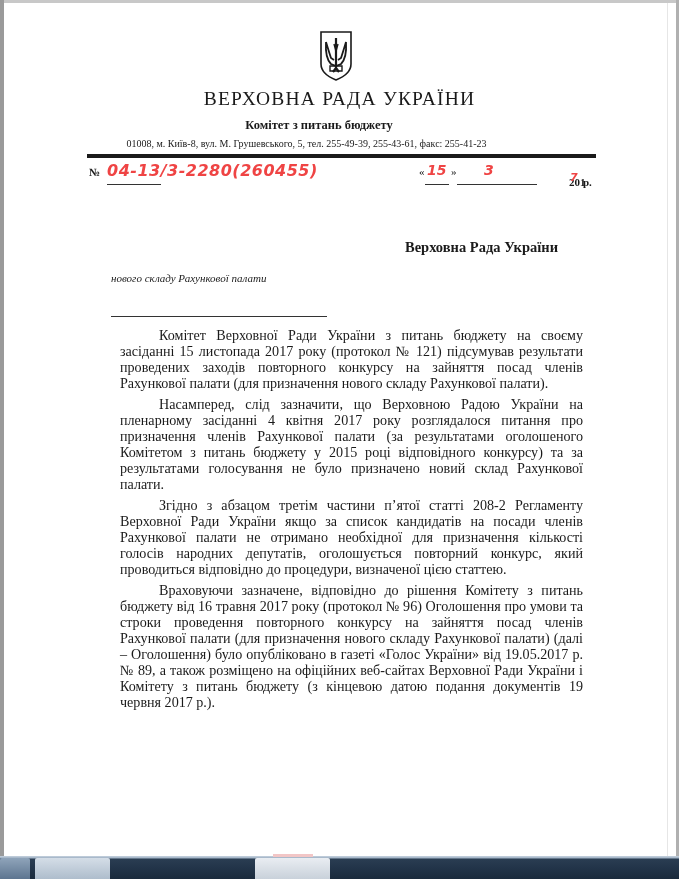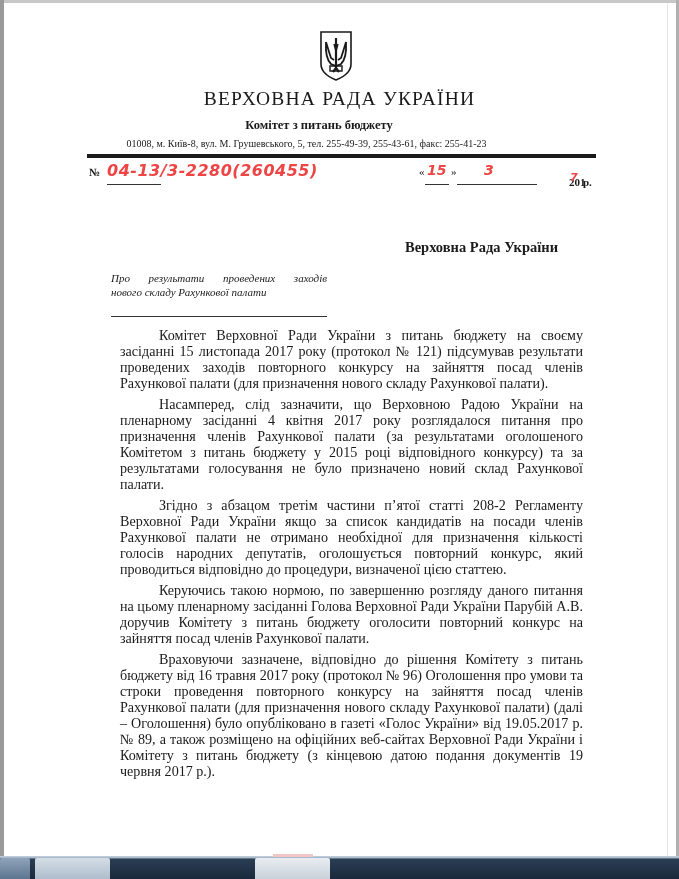--- a/index.html
+++ b/index.html
@@ -86,29 +86,27 @@
 <div class="date-day-ul"></div>
 <span class="date-month hw">3</span>
 <div class="date-month-ul"></div>
 <span class="date-year">201</span>
 <span class="date-year-digit hw">7</span>
 <span class="date-year-r">р.</span>
 
 <div class="recipient">Верховна Рада України</div>
 
 <div class="subject">
-  <div>Про результати проведених заходів</div>
   <div class="last">нового складу Рахункової палати</div>
 </div>
 <div class="subject-ul"></div>
 
 <div class="body">
   <p>Комітет Верховної Ради України з питань бюджету на своєму засіданні 15 листопада 2017 року (протокол № 121) підсумував результати проведених заходів повторного конкурсу на зайняття посад членів Рахункової палати (для призначення нового складу Рахункової палати).</p>
   <p>Насамперед, слід зазначити, що Верховною Радою України на пленарному засіданні 4 квітня 2017 року розглядалося питання про призначення членів Рахункової палати (за результатами оголошеного Комітетом з питань бюджету у 2015 році відповідного конкурсу) та за результатами голосування не було призначено новий склад Рахункової палати.</p>
   <p>Згідно з абзацом третім частини п’ятої статті 208-2 Регламенту Верховної Ради України якщо за список кандидатів на посади членів Рахункової палати не отримано необхідної для призначення кількості голосів народних депутатів, оголошується повторний конкурс, який проводиться відповідно до процедури, визначеної цією статтею.</p>
-  <p>Керуючись такою нормою, по завершенню розгляду даного питання на цьому пленарному засіданні Голова Верховної Ради України Парубій А.В. доручив Комітету з питань бюджету оголосити повторний конкурс на зайняття посад членів Рахункової палати.</p>
   <p>Враховуючи зазначене, відповідно до рішення Комітету з питань бюджету від 16 травня 2017 року (протокол № 96) Оголошення про умови та строки проведення повторного конкурсу на зайняття посад членів Рахункової палати (для призначення нового складу Рахункової палати) (далі – Оголошення) було опубліковано в газеті «Голос України» від 19.05.2017 р. № 89, а також розміщено на офіційних веб-сайтах Верховної Ради України і Комітету з питань бюджету (з кінцевою датою подання документів 19 червня 2017 р.).</p>
 </div>
 
 <div class="taskbar"></div>
 <div class="tb-btn tb-start"></div>
 <div class="tb-btn tb-1"></div>
 <div class="tb-btn tb-2"></div>
 
 </body></html>

